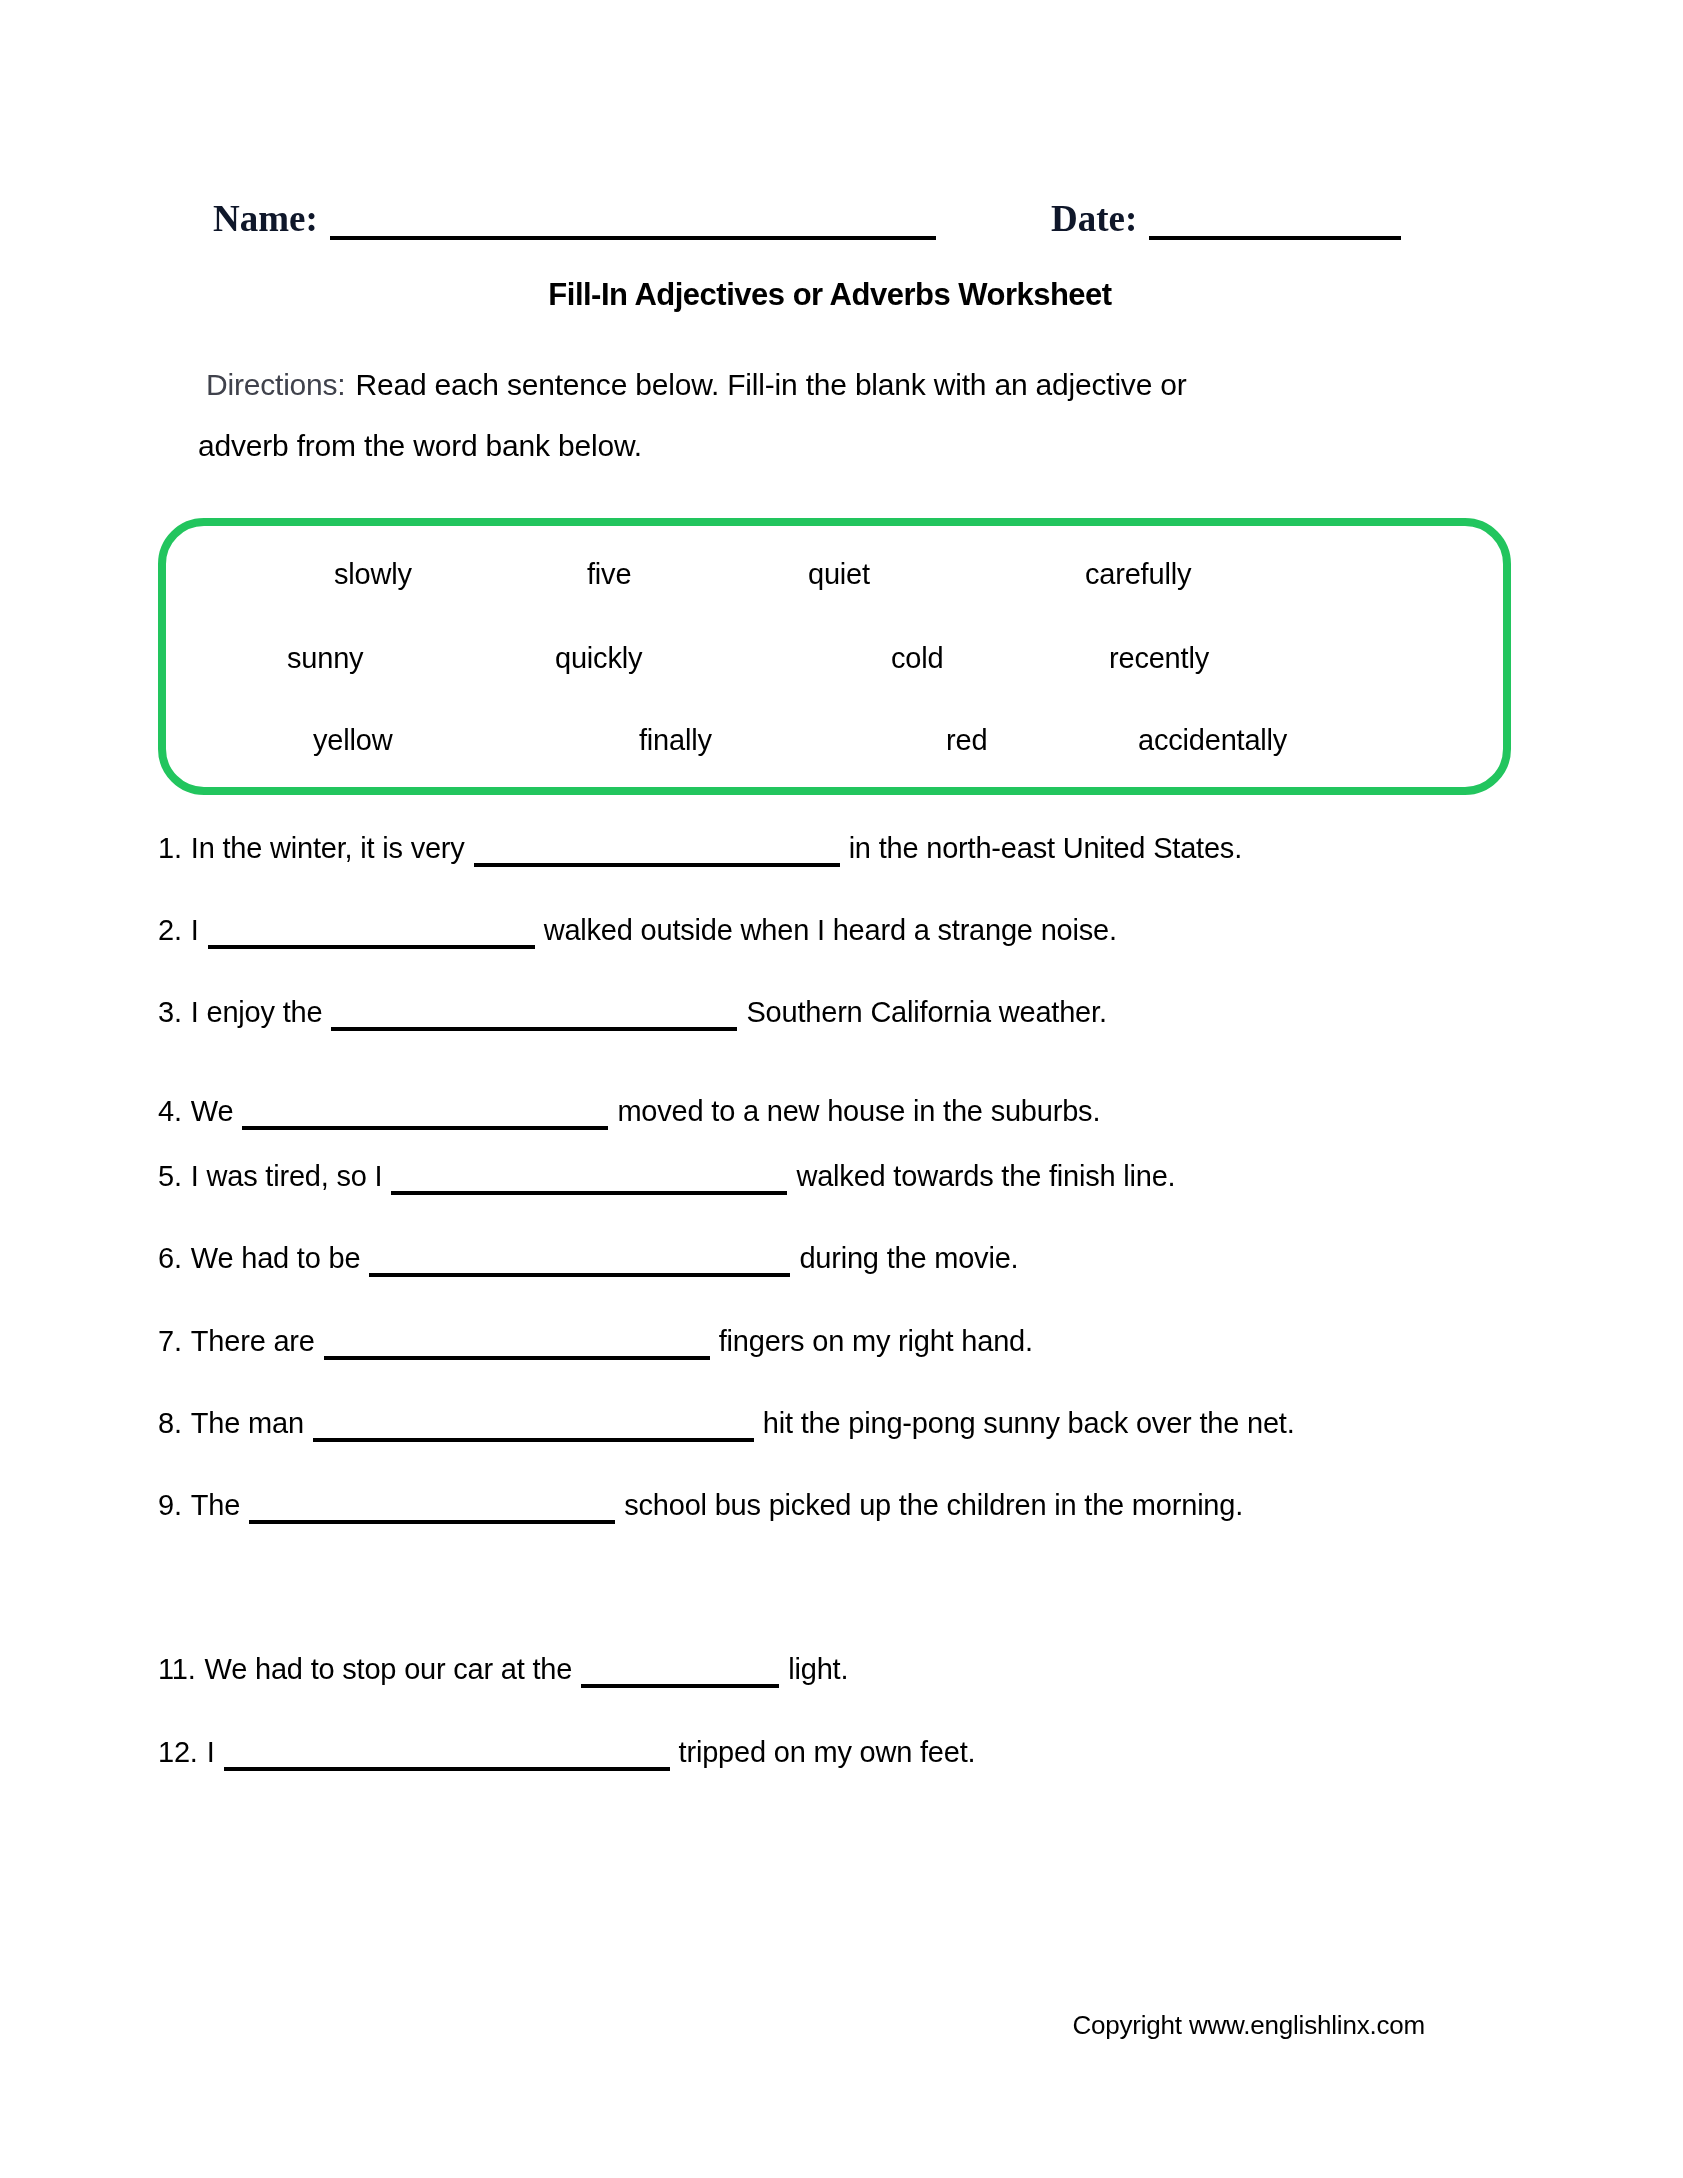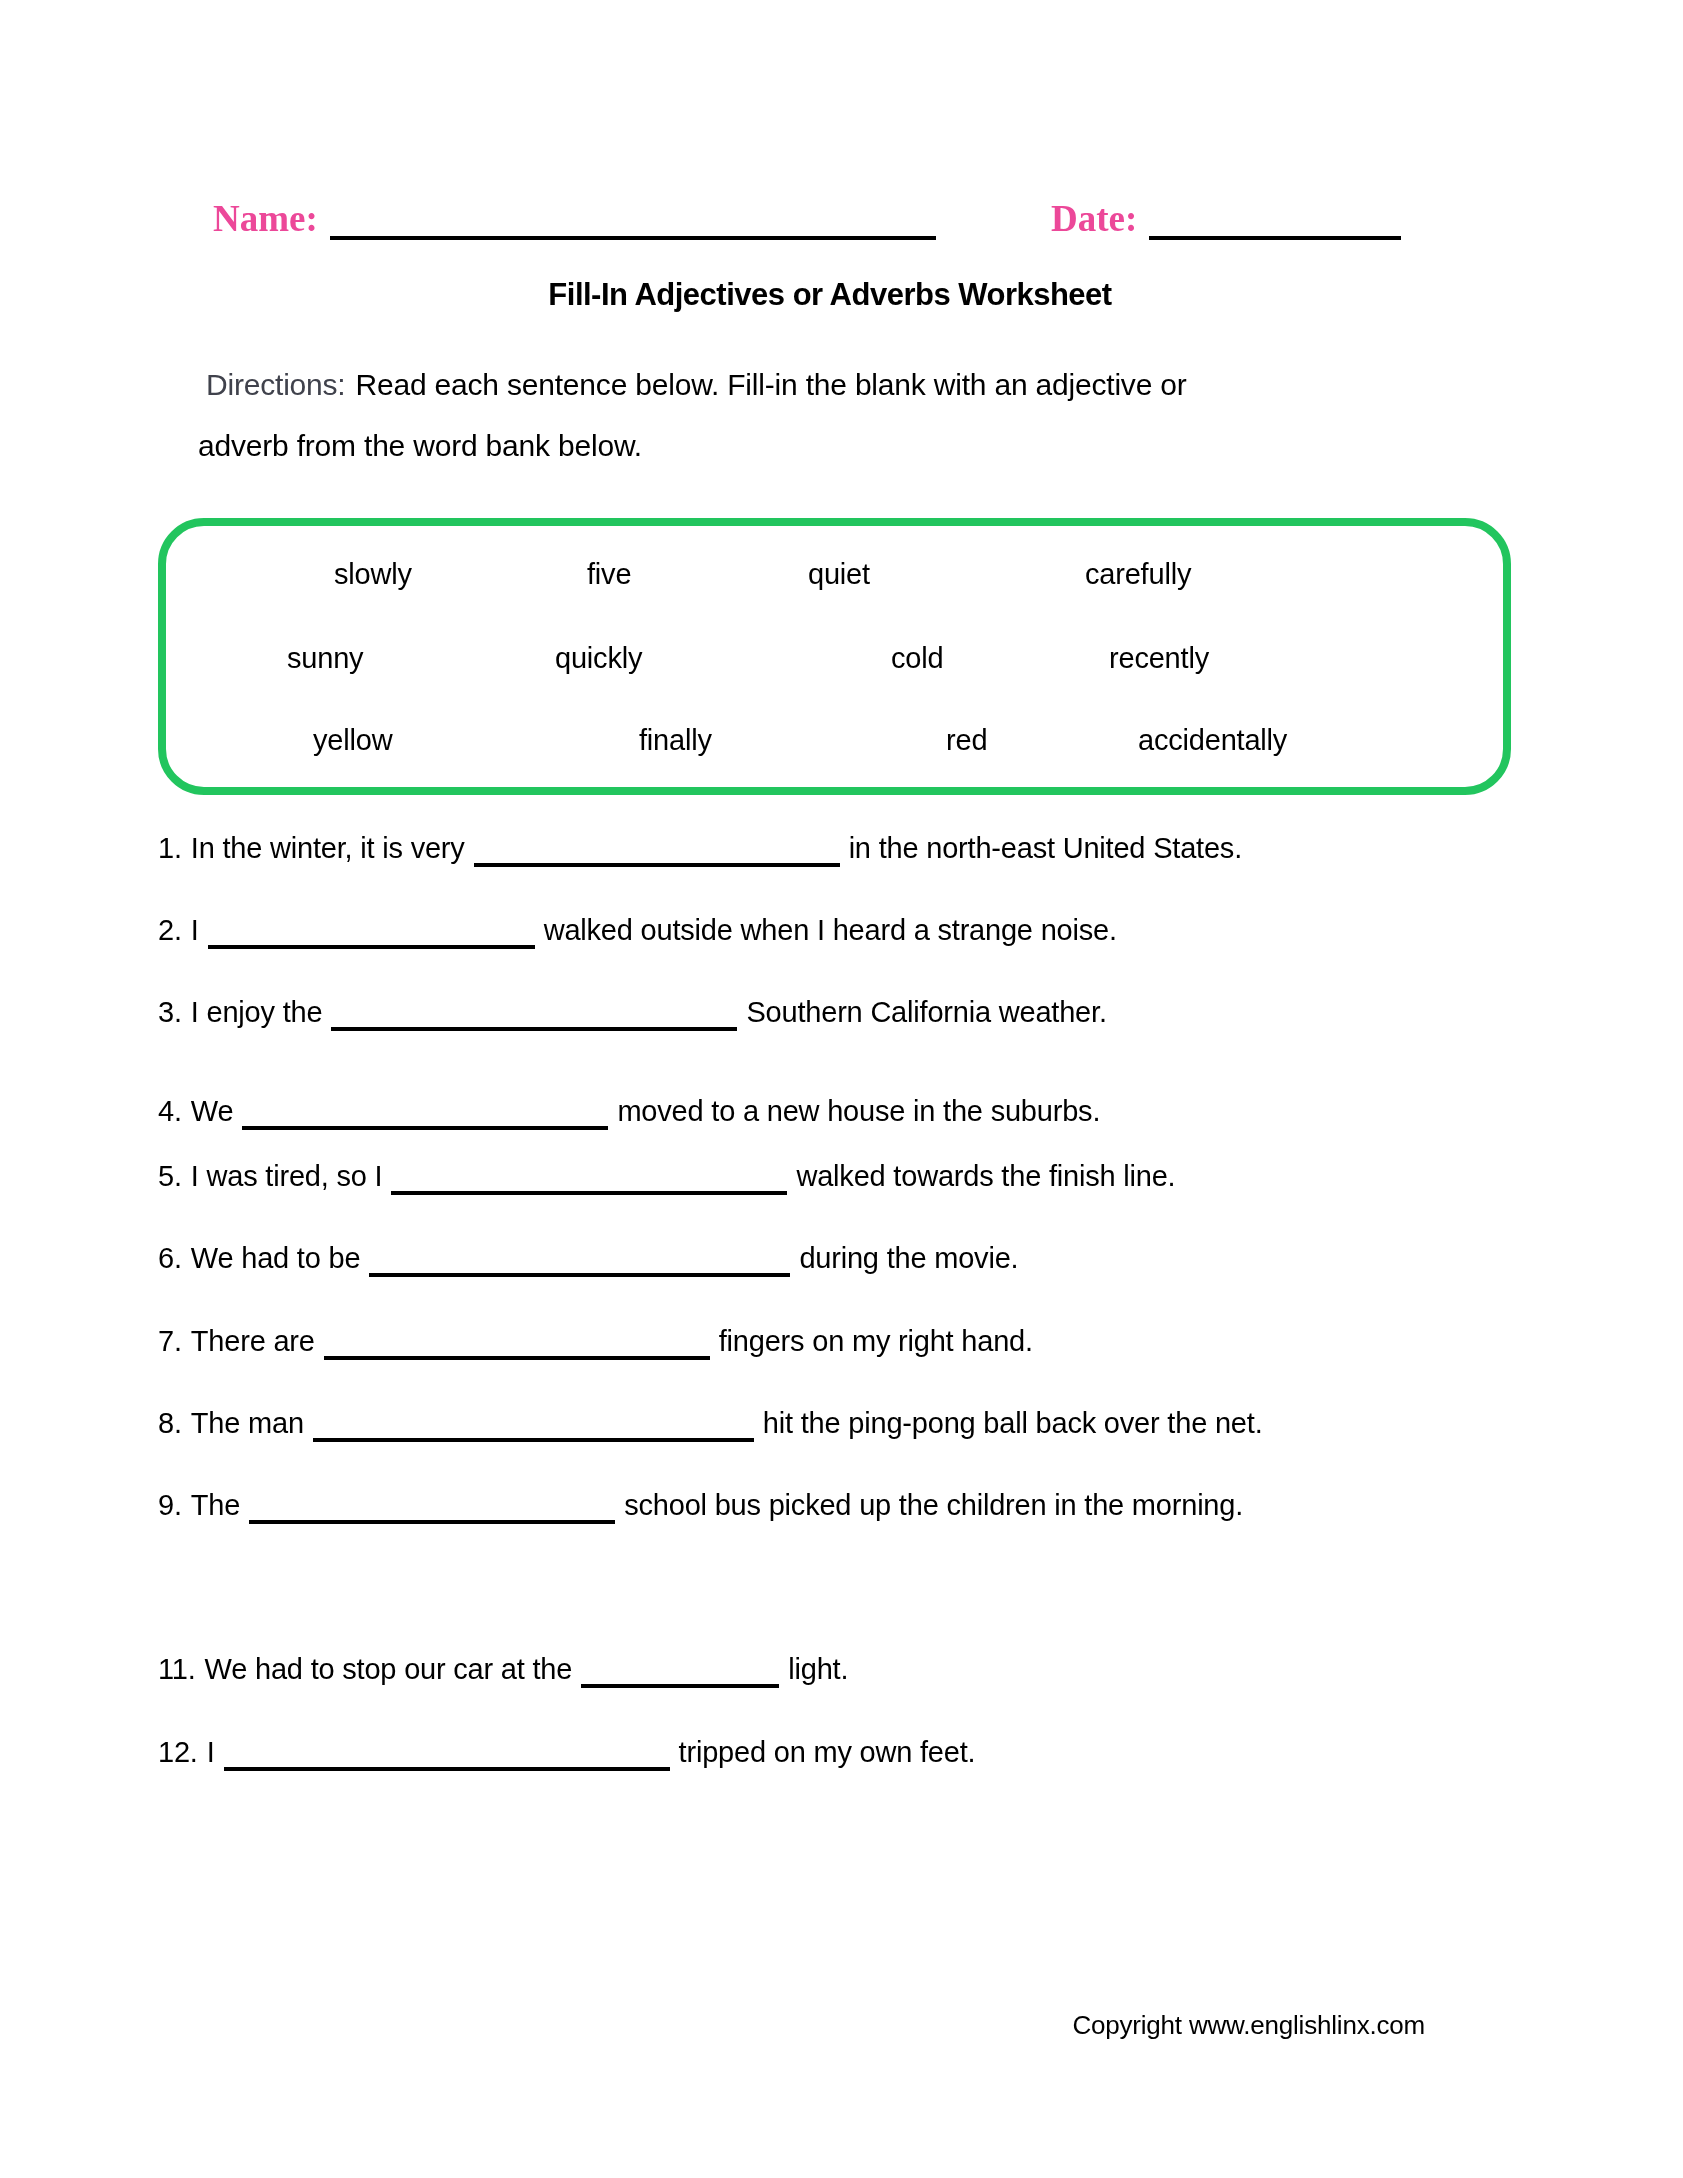--- a/index.html
+++ b/index.html
@@ -9,21 +9,21 @@
     background:#ffffff;
     font-family:"Liberation Sans",sans-serif;
     color:#000;
     overflow:hidden;
   }
   
   .hdr-label{
     font-family:"Liberation Serif",serif;
     font-weight:bold;
     font-size:37px;
-    color:#ec4899;
+    color:#0f172a;
     white-space:nowrap;
   }
   #name-row{position:absolute;left:213px;top:196px;display:flex;align-items:flex-end;}
   #date-row{position:absolute;left:1051px;top:196px;display:flex;align-items:flex-end;}
   .fill-line{
     display:inline-block;
     border-bottom:4px solid #000;
     height:40px;
     margin-left:12px;
   }
@@ -139,21 +139,21 @@
   <div class="sentence s-2"><span class="num">3.</span><span>I enjoy the</span><span class="blank b3"></span><span>Southern California weather.</span></div>
 
   <div class="sentence s-3"><span class="num">4.</span><span>We</span><span class="blank b4"></span><span>moved to a new house in the suburbs.</span></div>
 
   <div class="sentence s-4"><span class="num">5.</span><span>I was tired, so I</span><span class="blank b5"></span><span>walked towards the finish line.</span></div>
 
   <div class="sentence s-5"><span class="num">6.</span><span>We had to be</span><span class="blank b6"></span><span>during the movie.</span></div>
 
   <div class="sentence s-6"><span class="num">7.</span><span>There are</span><span class="blank b7"></span><span>fingers on my right hand.</span></div>
 
-  <div class="sentence s-7"><span class="num">8.</span><span>The man</span><span class="blank b8"></span><span>hit the ping-pong ball back over the net.</span></div>
+  <div class="sentence s-7"><span class="num">8.</span><span>The man</span><span class="blank b8"></span><span>hit the ping-pong sunny back over the net.</span></div>
 
   <div class="sentence s-8"><span class="num">9.</span><span>The</span><span class="blank b9"></span><span>school bus picked up the children in the morning.</span></div>
 
 
   <div class="sentence s-10"><span class="num">11.</span><span>We had to stop our car at the</span><span class="blank b11"></span><span>light.</span></div>
 
   <div class="sentence s-11"><span class="num">12.</span><span>I</span><span class="blank b12"></span><span>tripped on my own feet.</span></div>
 
   <div id="footer">Copyright www.englishlinx.com</div>
 

